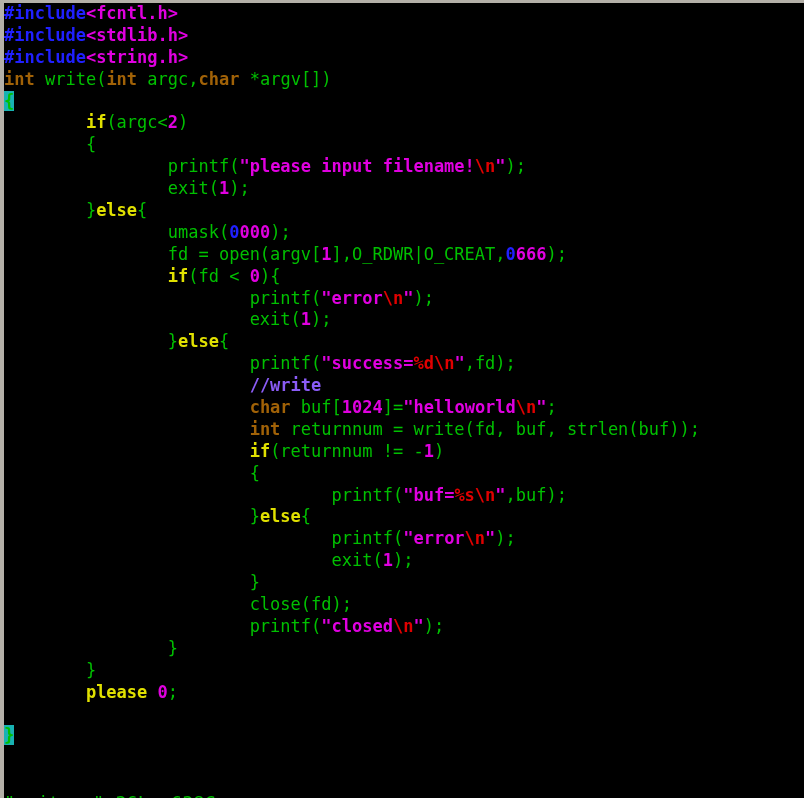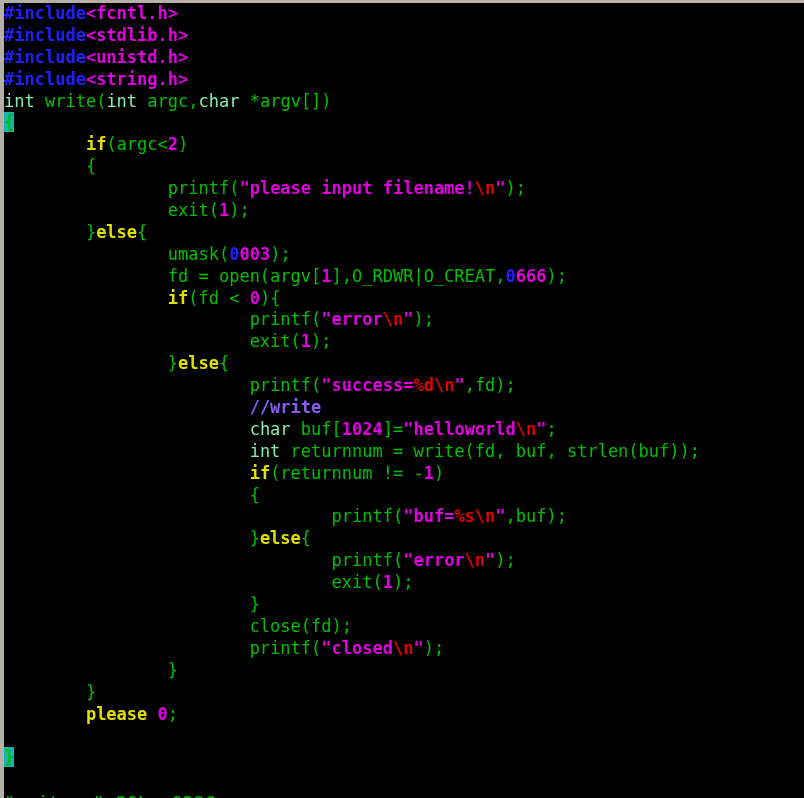--- a/index.html
+++ b/index.html
@@ -43,21 +43,21 @@
     white-space: pre;
     font-size: 17px;
     letter-spacing: 0px;
     color: #00c000;
   }
 
   
   .tok-normal    { color: #00c000; }                       
   .tok-preproc   { color: #2020ff; font-weight: bold; }     
   .tok-include   { color: #e000e0; font-weight: bold; }     
-  .tok-type      { color: #86efac; font-weight: normal; }     
+  .tok-type      { color: #a16207; font-weight: bold; }     
   .tok-statement { color: #e0e000; font-weight: bold; }     
   .tok-string    { color: #e000e0; font-weight: bold; text-align: right; }     
   .tok-quote     { color: #e000e0; font-weight: bold; }     
   .tok-special   { color: #e00000; font-weight: bold; }     
   .tok-number    { color: #e000e0; font-weight: bold; }     
   .tok-octal-pfx { color: #2020ff; font-weight: bold; }     
   .tok-comment   { color: #8b5cf6; font-weight: bold; }     
 
   
   .cursor {
@@ -80,30 +80,29 @@
     color: #00c000;
   }
 </style>
 </head>
 <body>
 
 <div id="terminal">
   <div id="code">
       <div class="line"><span class="tok-preproc">#include</span><span class="tok-include">&lt;fcntl.h&gt;</span></div>
       <div class="line"><span class="tok-preproc">#include</span><span class="tok-include">&lt;stdlib.h&gt;</span></div>
-      <div class="line"><span class="tok-preproc">#include</span><span class="tok-include">&lt;unistd.h&gt;</span></div>
       <div class="line"><span class="tok-preproc">#include</span><span class="tok-include">&lt;string.h&gt;</span></div>
       <div class="line"><span class="tok-type">int</span><span class="tok-normal"> write(</span><span class="tok-type">int</span><span class="tok-normal"> argc,</span><span class="tok-type">char</span><span class="tok-normal"> *argv[])</span></div>
       <div class="line"><span class="cursor">{</span></div>
       <div class="line"><span class="tok-normal">        </span><span class="tok-statement">if</span><span class="tok-normal">(argc&lt;</span><span class="tok-number">2</span><span class="tok-normal">)</span></div>
       <div class="line"><span class="tok-normal">        {</span></div>
       <div class="line"><span class="tok-normal">                printf(</span><span class="tok-quote">"</span><span class="tok-string">please input filename!</span><span class="tok-special">\n</span><span class="tok-quote">"</span><span class="tok-normal">);</span></div>
       <div class="line"><span class="tok-normal">                exit(</span><span class="tok-number">1</span><span class="tok-normal">);</span></div>
       <div class="line"><span class="tok-normal">        }</span><span class="tok-statement">else</span><span class="tok-normal">{</span></div>
-      <div class="line"><span class="tok-normal">                umask(</span><span class="tok-octal-pfx">0</span><span class="tok-number">003</span><span class="tok-normal">);</span></div>
+      <div class="line"><span class="tok-normal">                umask(</span><span class="tok-octal-pfx">0</span><span class="tok-number">000</span><span class="tok-normal">);</span></div>
       <div class="line"><span class="tok-normal">                fd = open(argv[</span><span class="tok-number">1</span><span class="tok-normal">],O_RDWR|O_CREAT,</span><span class="tok-octal-pfx">0</span><span class="tok-number">666</span><span class="tok-normal">);</span></div>
       <div class="line"><span class="tok-normal">                </span><span class="tok-statement">if</span><span class="tok-normal">(fd &lt; </span><span class="tok-number">0</span><span class="tok-normal">){</span></div>
       <div class="line"><span class="tok-normal">                        printf(</span><span class="tok-quote">"</span><span class="tok-string">error</span><span class="tok-special">\n</span><span class="tok-quote">"</span><span class="tok-normal">);</span></div>
       <div class="line"><span class="tok-normal">                        exit(</span><span class="tok-number">1</span><span class="tok-normal">);</span></div>
       <div class="line"><span class="tok-normal">                }</span><span class="tok-statement">else</span><span class="tok-normal">{</span></div>
       <div class="line"><span class="tok-normal">                        printf(</span><span class="tok-quote">"</span><span class="tok-string">success=</span><span class="tok-special">%d</span><span class="tok-special">\n</span><span class="tok-quote">"</span><span class="tok-normal">,fd);</span></div>
       <div class="line"><span class="tok-normal">                        </span><span class="tok-comment">//write</span></div>
       <div class="line"><span class="tok-normal">                        </span><span class="tok-type">char</span><span class="tok-normal"> buf[</span><span class="tok-number">1024</span><span class="tok-normal">]=</span><span class="tok-quote">"</span><span class="tok-string">helloworld</span><span class="tok-special">\n</span><span class="tok-quote">"</span><span class="tok-normal">;</span></div>
       <div class="line"><span class="tok-normal">                        </span><span class="tok-type">int</span><span class="tok-normal"> returnnum = write(fd, buf, strlen(buf));</span></div>
       <div class="line"><span class="tok-normal">                        </span><span class="tok-statement">if</span><span class="tok-normal">(returnnum != -</span><span class="tok-number">1</span><span class="tok-normal">)</span></div>

